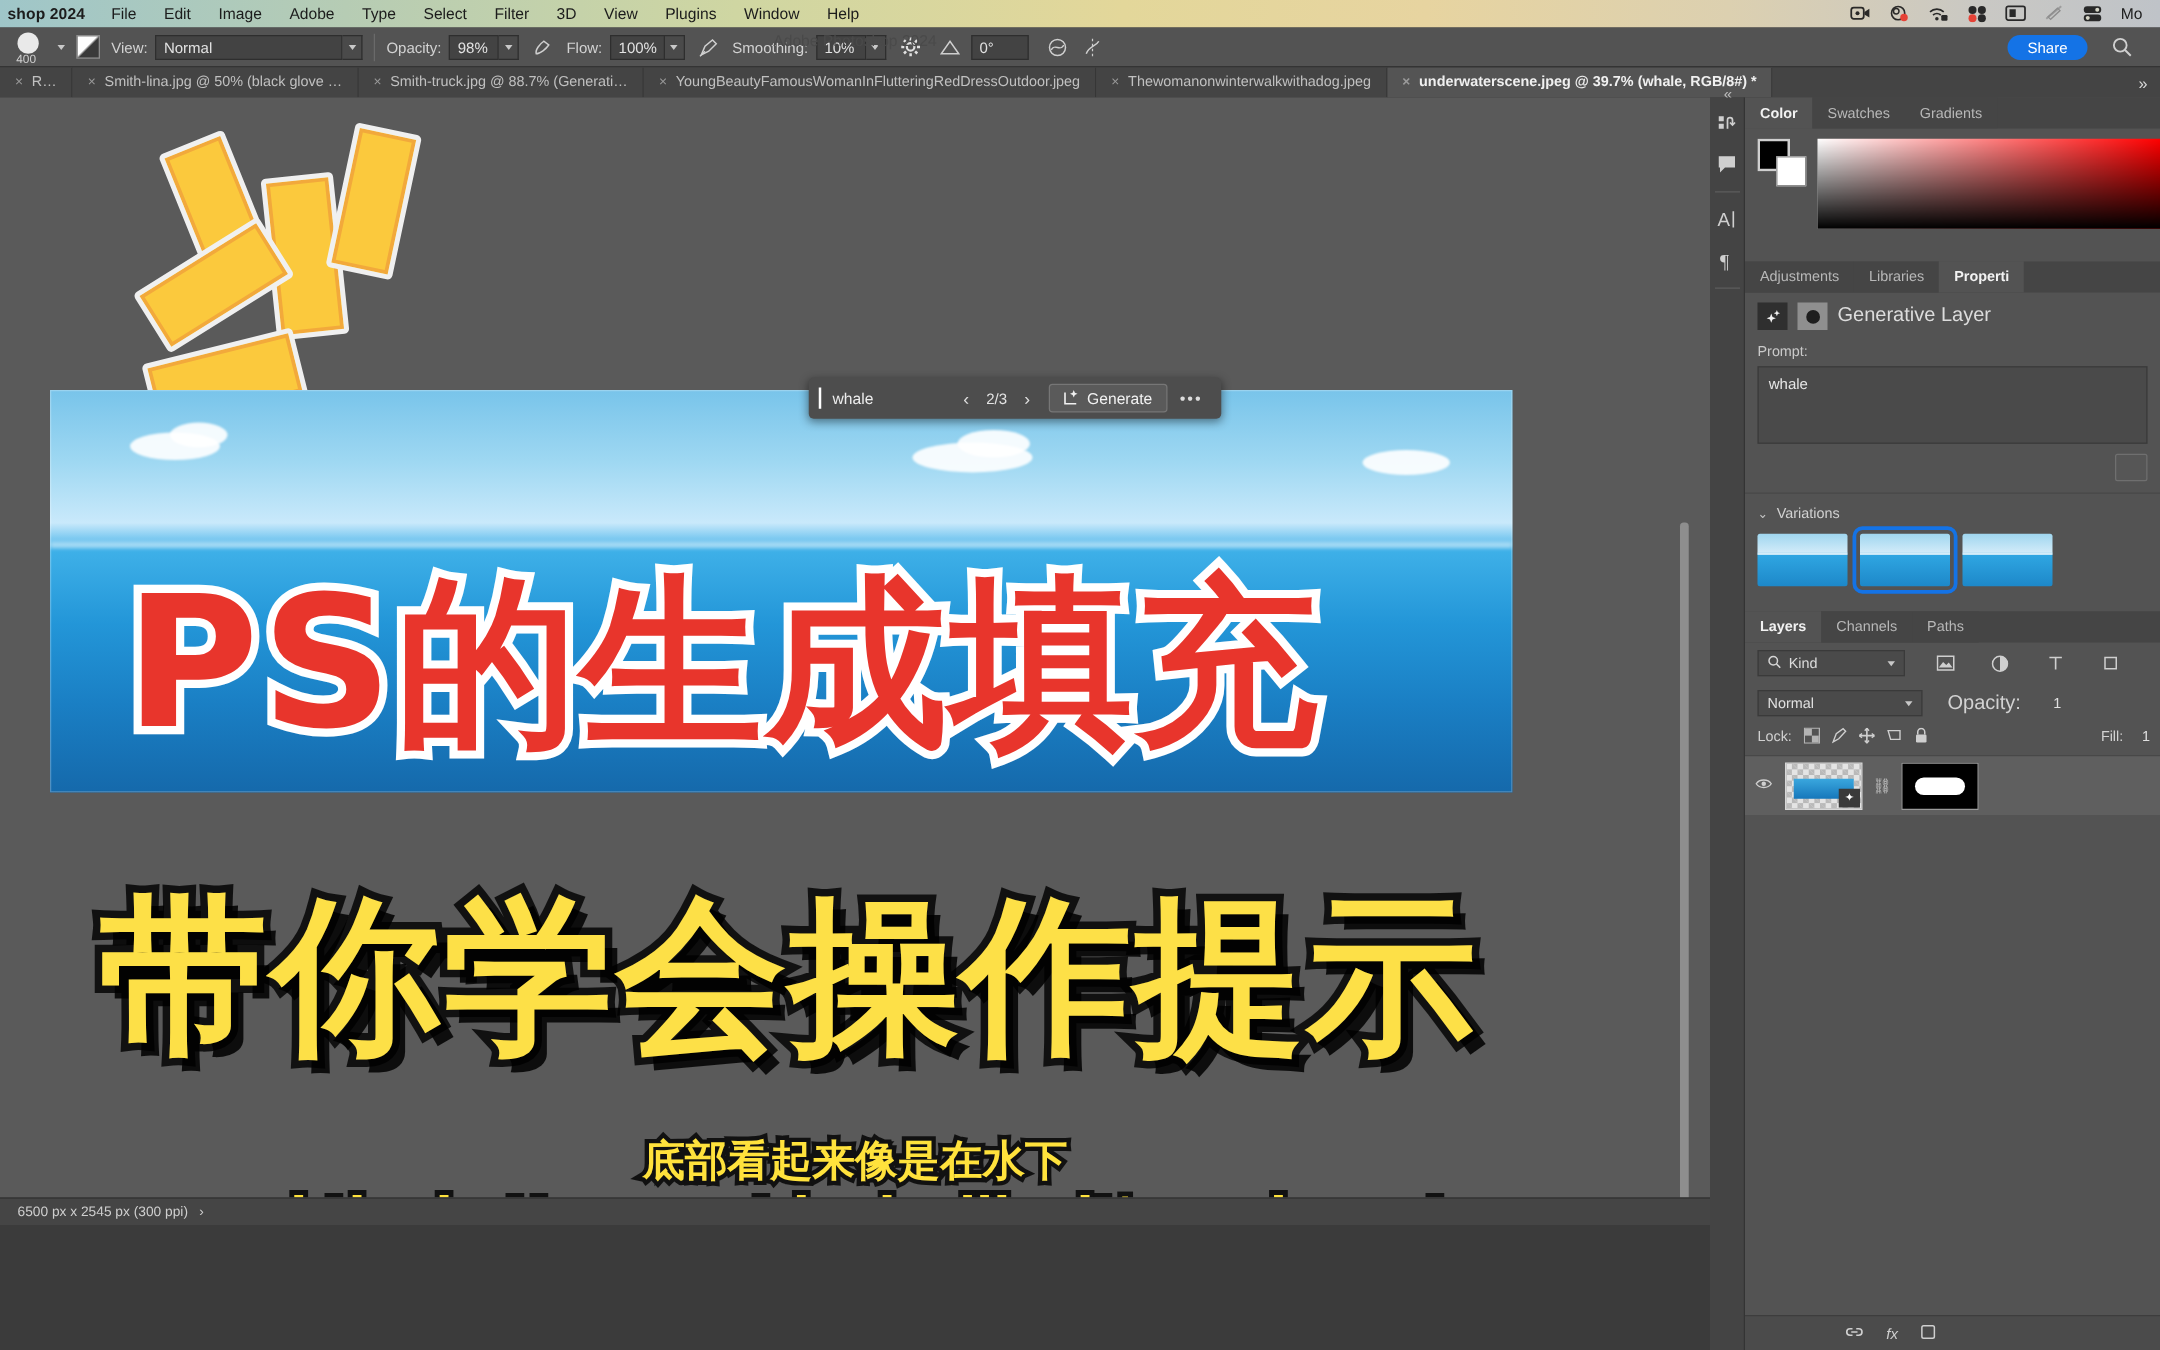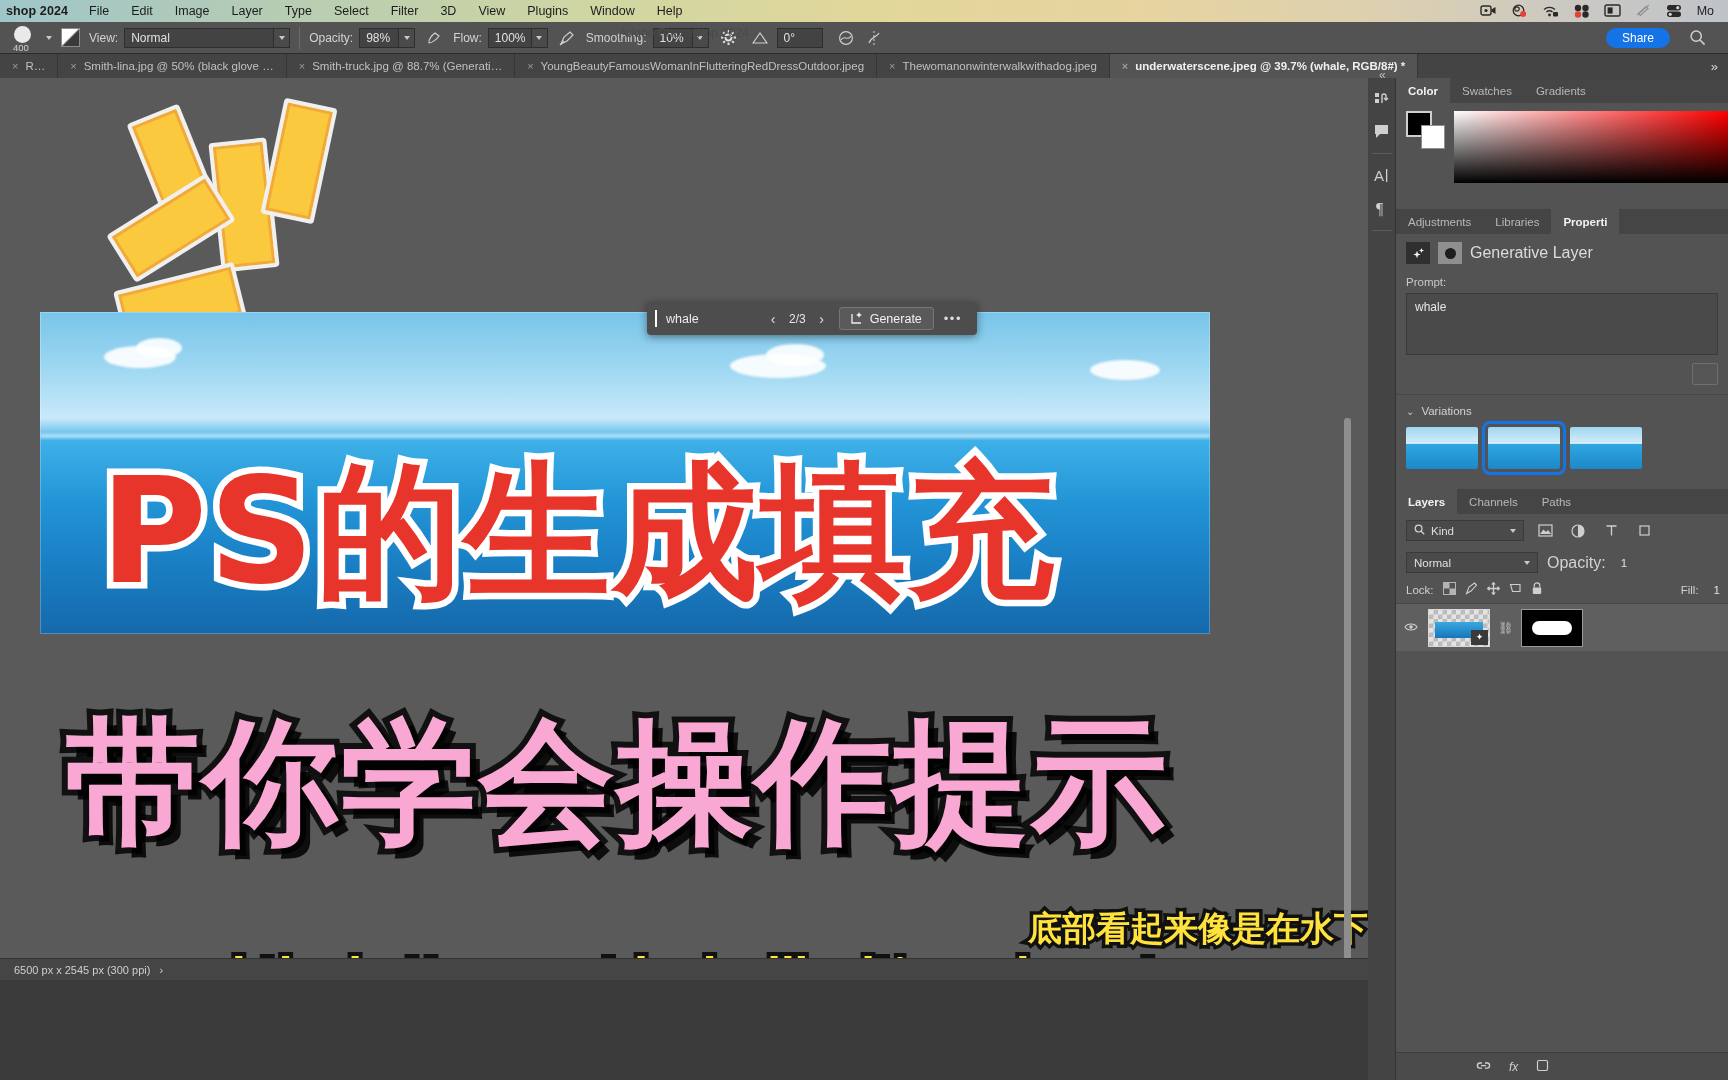--- a/index.html
+++ b/index.html
@@ -116,31 +116,31 @@
 
   
   .title-red {
     position: absolute; left: 100px; top: 380px; width: 1240px;
     font-family: "DejaVu Sans", sans-serif; font-weight: bold;
     font-size: 146px; line-height: 1; color: #e8352c; white-space: nowrap;
     -webkit-text-stroke: 13px #ffffff; paint-order: stroke fill;
     letter-spacing: 2px;
   }
   .title-yellow {
-    position: absolute; left: 65px; top: 636px; width: 1330px;
+    position: absolute; left: 79px; top: 636px; width: 1330px;
     font-family: "DejaVu Sans", sans-serif; font-weight: bold;
-    font-size: 136px; line-height: 1; color: #f9a8d4; white-space: nowrap;
+    font-size: 136px; line-height: 1; color: #fde047; white-space: nowrap;
     -webkit-text-stroke: 12px #111111; paint-order: stroke fill;
     text-shadow: 10px 10px 0 rgba(0,0,0,.85);
     letter-spacing: 2px;
   }
 
   
   .sub-cn {
-    position: absolute; left: 0; top: 828px; width: 1368px; text-align: right;
+    position: absolute; left: 0; top: 828px; width: 1368px; text-align: center;
     font-family: "DejaVu Sans", sans-serif; font-weight: bold; font-size: 34px;
     color: #ffe23c; -webkit-text-stroke: 7px #111; paint-order: stroke fill;
   }
   .sub-en {
     position: absolute; left: 0; top: 872px; width: 1368px; text-align: center;
     font-family: "DejaVu Sans", sans-serif; font-weight: bold; font-size: 40px;
     color: #ffe23c; -webkit-text-stroke: 8px #111; paint-order: stroke fill;
   }
 
   
@@ -201,21 +201,21 @@
   .chev { font-size: 10px; color: #c6c6c6; }
   .variations { display: flex; gap: 10px; padding: 2px 0 12px 10px; }
   .varthumb {
     width: 72px; height: 42px; border-radius: 2px; position: relative;
     background: linear-gradient(#9fd6ef 0%, #cfeaf8 34%, #2fa6e2 40%, #1d88c9 100%);
   }
   .varthumb.selected { outline: 3px solid #1473e6; outline-offset: 3px; }
   .varthumb .wl { position: absolute; left: 0; right: 0; top: 36%; height: 2px; background: rgba(255,255,255,.7); }
 
   .layers-tabs { display: flex; align-items: stretch; height: 25px; background: #454545; margin-top: 8px; }
-  .lrow { display: flex; align-items: center; gap: 9px; padding: 6px 8px 5px 10px; }
+  .lrow { display: flex; align-items: center; gap: 20px; padding: 6px 8px 5px 10px; }
   .kindbox {
     display: flex; align-items: center; gap: 6px; background: #4a4a4a; border: 1px solid #3a3a3a;
     height: 21px; padding: 0 7px; color: #dcdcdc; font-size: 11.5px; width: 118px;
   }
   .kind-ic { width: 24px; height: 21px; display: flex; align-items: center; justify-content: center; color: #cfcfcf; }
   .blend-select {
     display: flex; align-items: center; justify-content: space-between;
     background: #4a4a4a; border: 1px solid #3a3a3a; height: 21px; padding: 0 7px;
     color: #e0e0e0; font-size: 11.5px; width: 132px;
   }
@@ -245,21 +245,21 @@
 </head>
 <body>
 
 <div id="app">
 
   <div class="macbar">
     <span class="apptitle">shop 2024</span>
     <span class="mitem">File</span>
     <span class="mitem">Edit</span>
     <span class="mitem">Image</span>
-    <span class="mitem">Layer</span>
+    <span class="mitem">Adobe</span>
     <span class="mitem">Type</span>
     <span class="mitem">Select</span>
     <span class="mitem">Filter</span>
     <span class="mitem">3D</span>
     <span class="mitem">View</span>
     <span class="mitem">Plugins</span>
     <span class="mitem">Window</span>
     <span class="mitem">Help</span>
     <span class="spacer"></span>
     <span class="tray">

